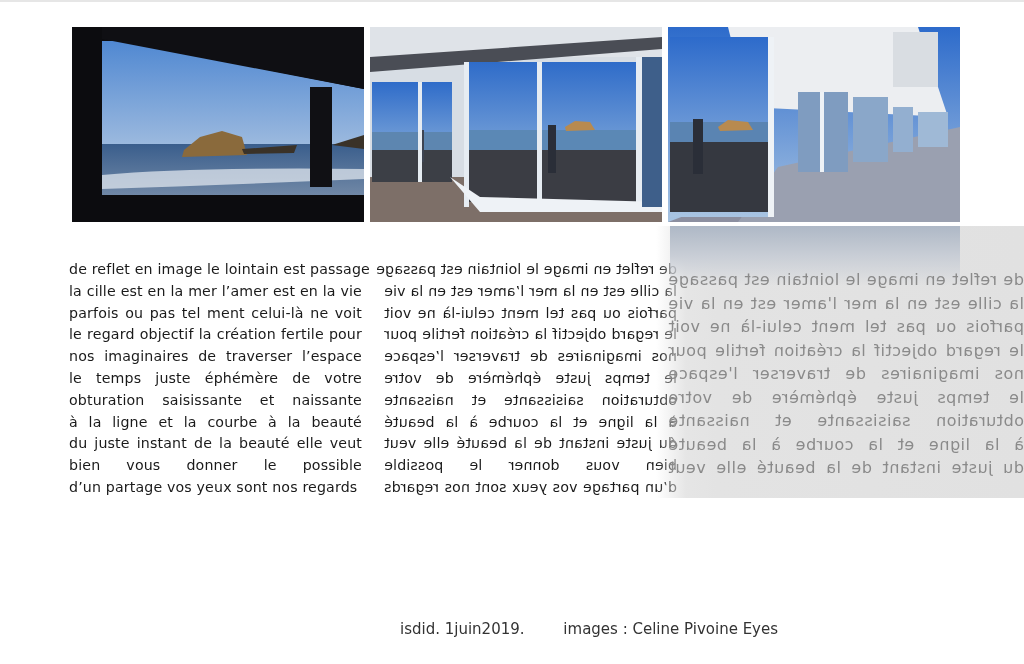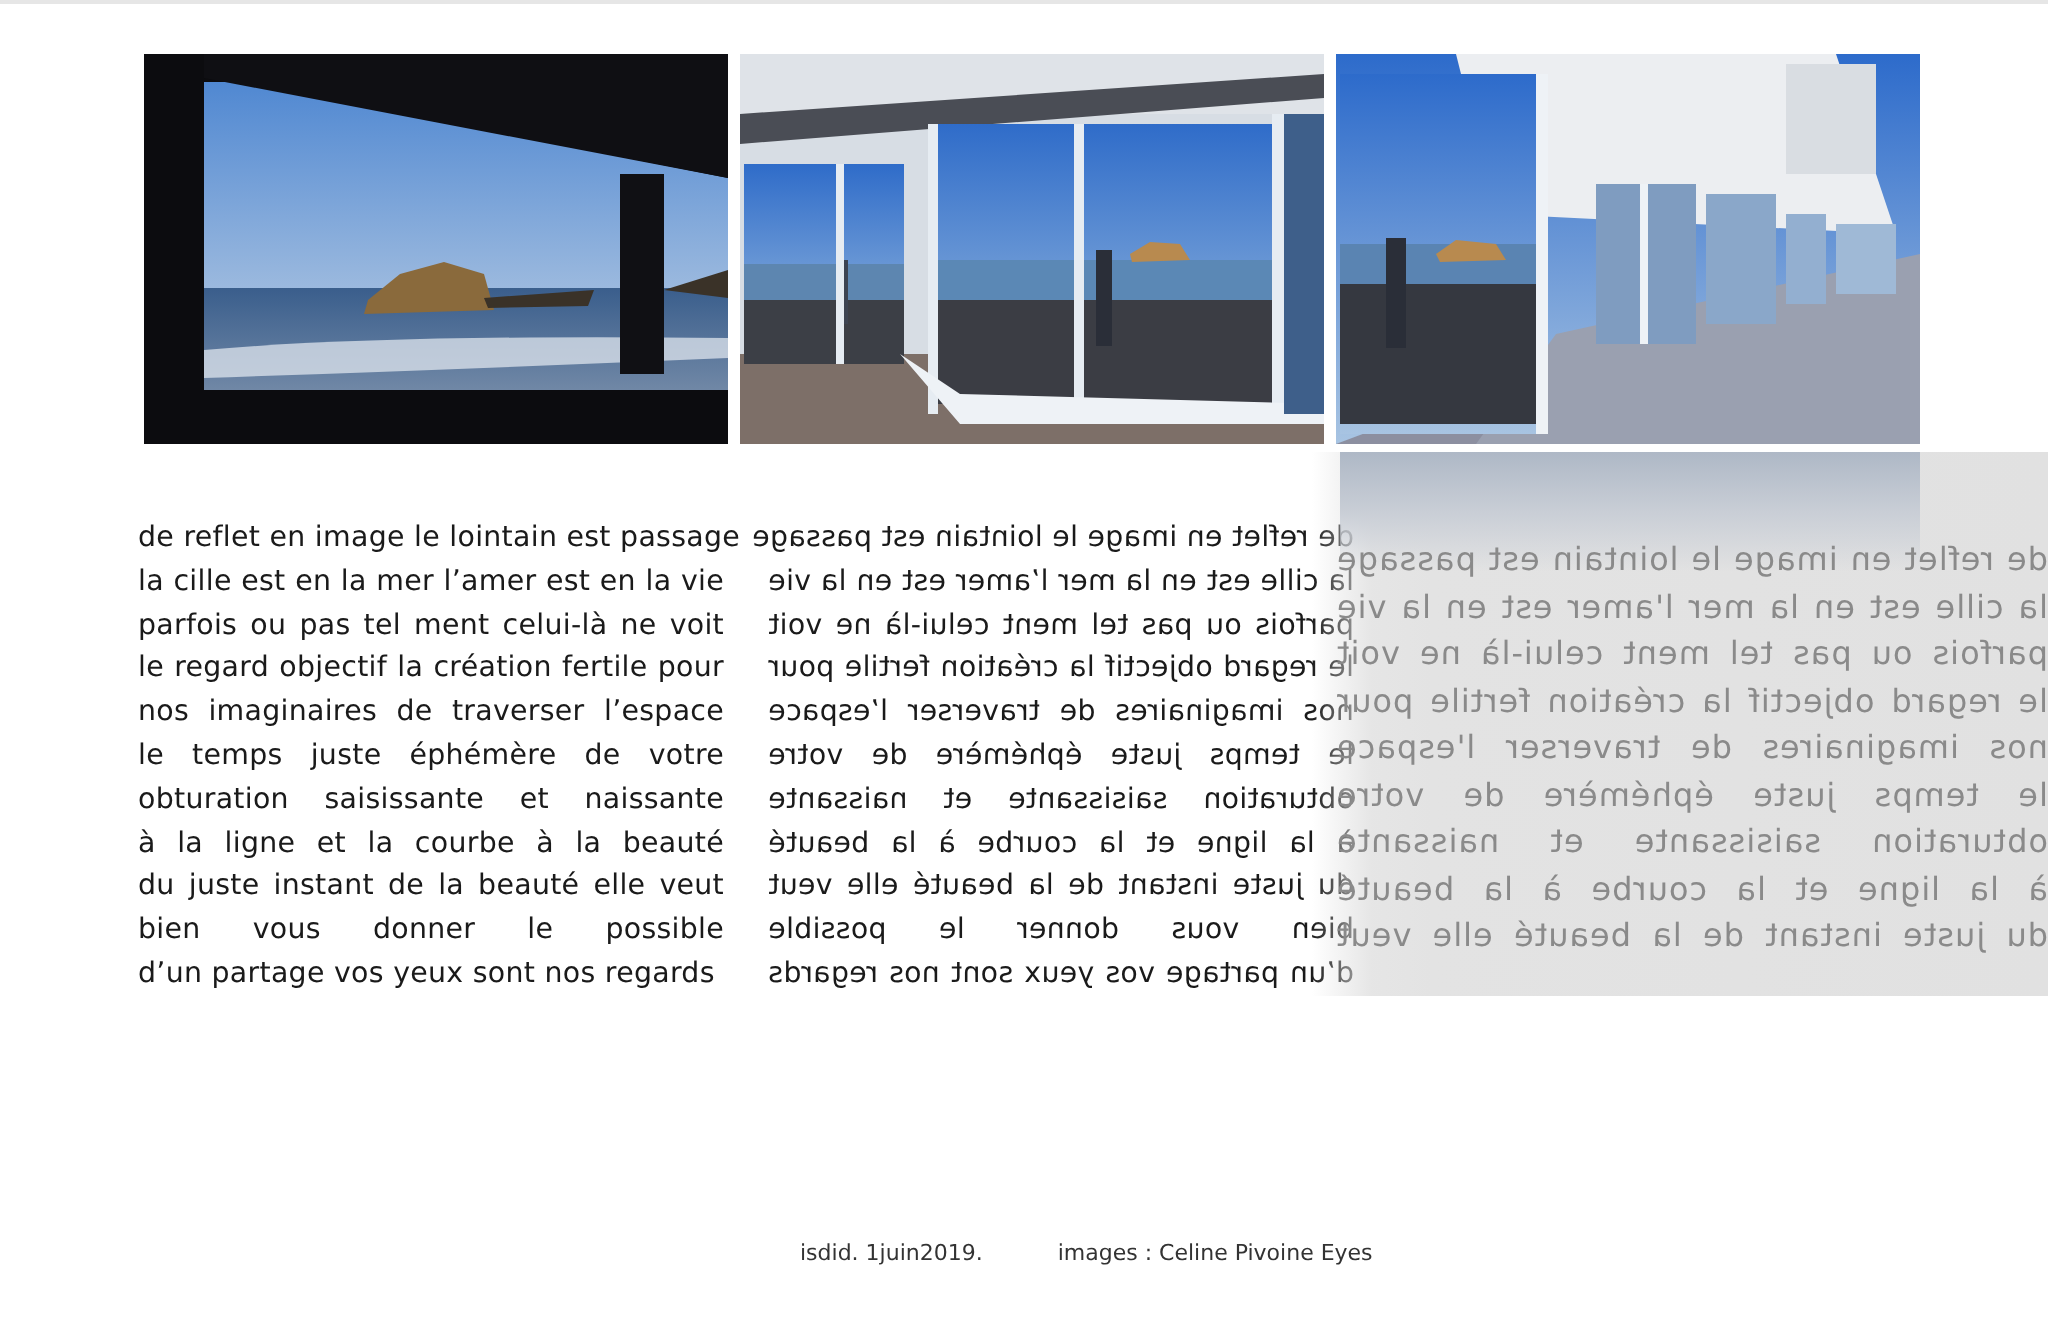--- a/index.html
+++ b/index.html
@@ -44,21 +44,21 @@
       position: absolute; left: 12px; top: 42px; width: 356px;
       font-size: 16px; line-height: 23.5px; color: #8a8a8a;
       transform: scaleX(-1); transform-origin: center;
       text-align: justify; text-align-last: justify; white-space: nowrap;
       letter-spacing: 0.5px;
     }
     .reflect-text .ln { display: block; }
 
     .footer {
       position: absolute; top: 620px; left: 400px;
-      font-size: 11px; color: #333;
+      font-size: 15px; color: #333;
     }
     .footer span { display: inline-block; }
     .footer .credit { margin-left: 34px; }
   </style>
 </head>
 <body>
 
 <div class="topline"></div>
 
 <div class="photo" id="photo1">

